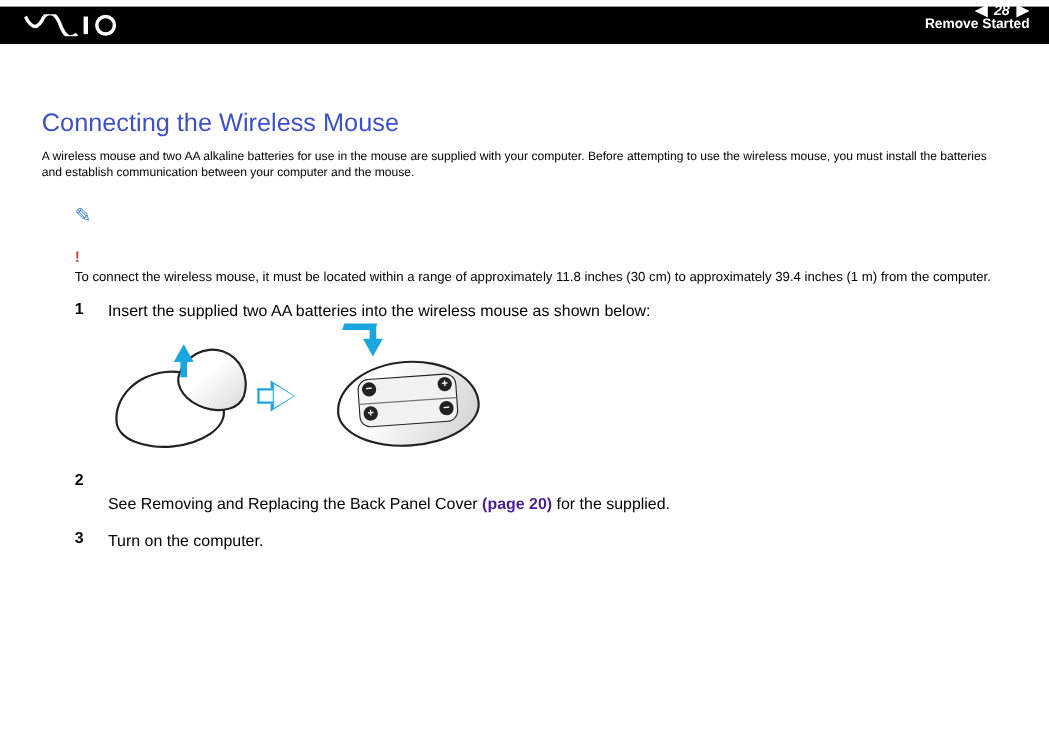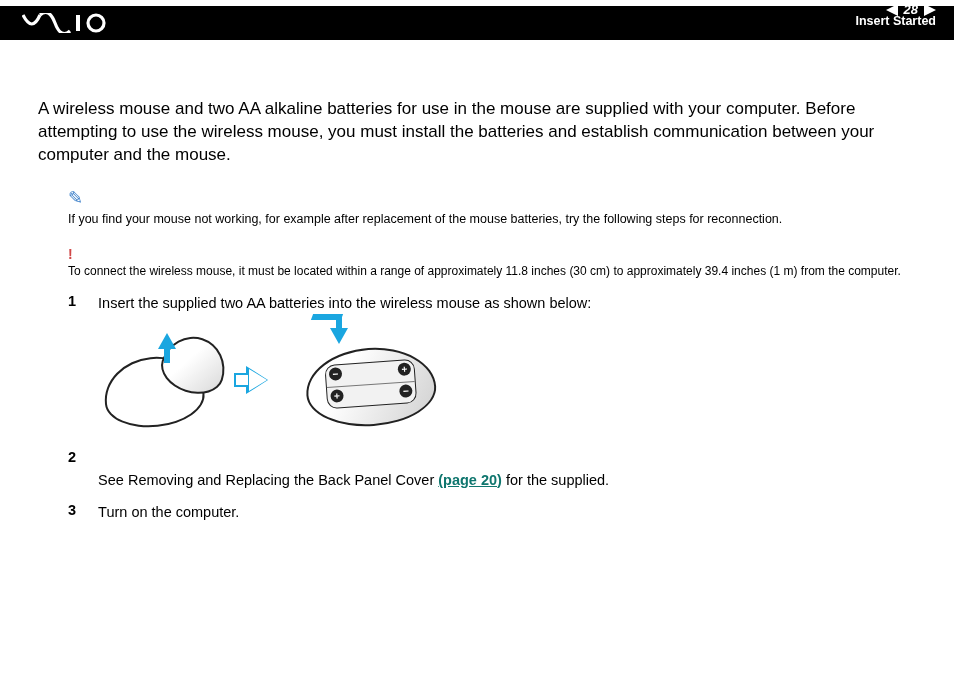--- a/index.html
+++ b/index.html
@@ -56,21 +56,21 @@
   .content {
     padding: 58px 38px 0 38px;
   }
   h1.title {
     color: #3b50c9;
     font-weight: normal;
     font-size: 23px;
     margin-bottom: 10px;
   }
   p.intro {
-    font-size: 17px;
+    font-size: 11px;
     line-height: 1.35;
     color: #000;
     margin-bottom: 20px;
   }
   .note-block {
     margin-left: 30px;
     margin-bottom: 18px;
   }
   .note-icon {
     color: #3b7fc9;
@@ -111,21 +111,21 @@
     font-size: 14.5px;
     margin-bottom: 12px;
   }
   ol.steps li .num {
     font-weight: bold;
     min-width: 10px;
     padding-left: 30px;
   }
   .step-body { flex: 1; line-height: 1.4; }
   .step-body b { font-weight: normal; }
-  .page-link { color: #0f766e; font-weight: bold; text-decoration: underline; }
+  .page-link { color: #4c1d95; font-weight: bold; }
   .illustration {
     margin: 8px 0 14px 66px;
     height: 110px;
     display: flex;
     align-items: center;
     gap: 18px;
   }
   .mouse-closed {
     width: 130px; height: 94px; position: relative;
   }
@@ -242,29 +242,29 @@
       <path d="M18 2 Q 27 -6 33 10 Q 39 26 48 18" stroke="#fff" stroke-width="3.2" fill="none"></path>
       <rect x="54" y="2" width="4" height="16" fill="#fff"></rect>
       <circle cx="74" cy="10" r="8" stroke="#fff" stroke-width="3.2" fill="none"></circle>
     </svg>
   </div>
   <div class="page-nav">
     <span class="arrow-left"></span>
     <span class="page-num">28</span>
     <span class="arrow-right"></span>
   </div>
-  <div class="section-label">Insert Started</div>
+  <div class="section-label">Remove Started</div>
 </div>
 
 <div class="content">
+  <h1 class="title">Connecting the Wireless Mouse</h1>
   <p class="intro">A wireless mouse and two AA alkaline batteries for use in the mouse are supplied with your computer. Before attempting to use the wireless mouse, you must install the batteries and establish communication between your computer and the mouse.</p>
 
   <div class="note-block">
     <span class="note-icon">✎</span>
-    <span class="note-text">If you find your mouse not working, for example after replacement of the mouse batteries, try the following steps for reconnection.</span>
   </div>
 
 
   <div class="warn-block">
     <span class="warn-icon">!</span>
     <div class="warn-text">To connect the wireless mouse, it must be located within a range of approximately 11.8 inches (30 cm) to approximately 39.4 inches (1 m) from the computer.</div>
   </div>
 
   <ol class="steps">
     <li>

